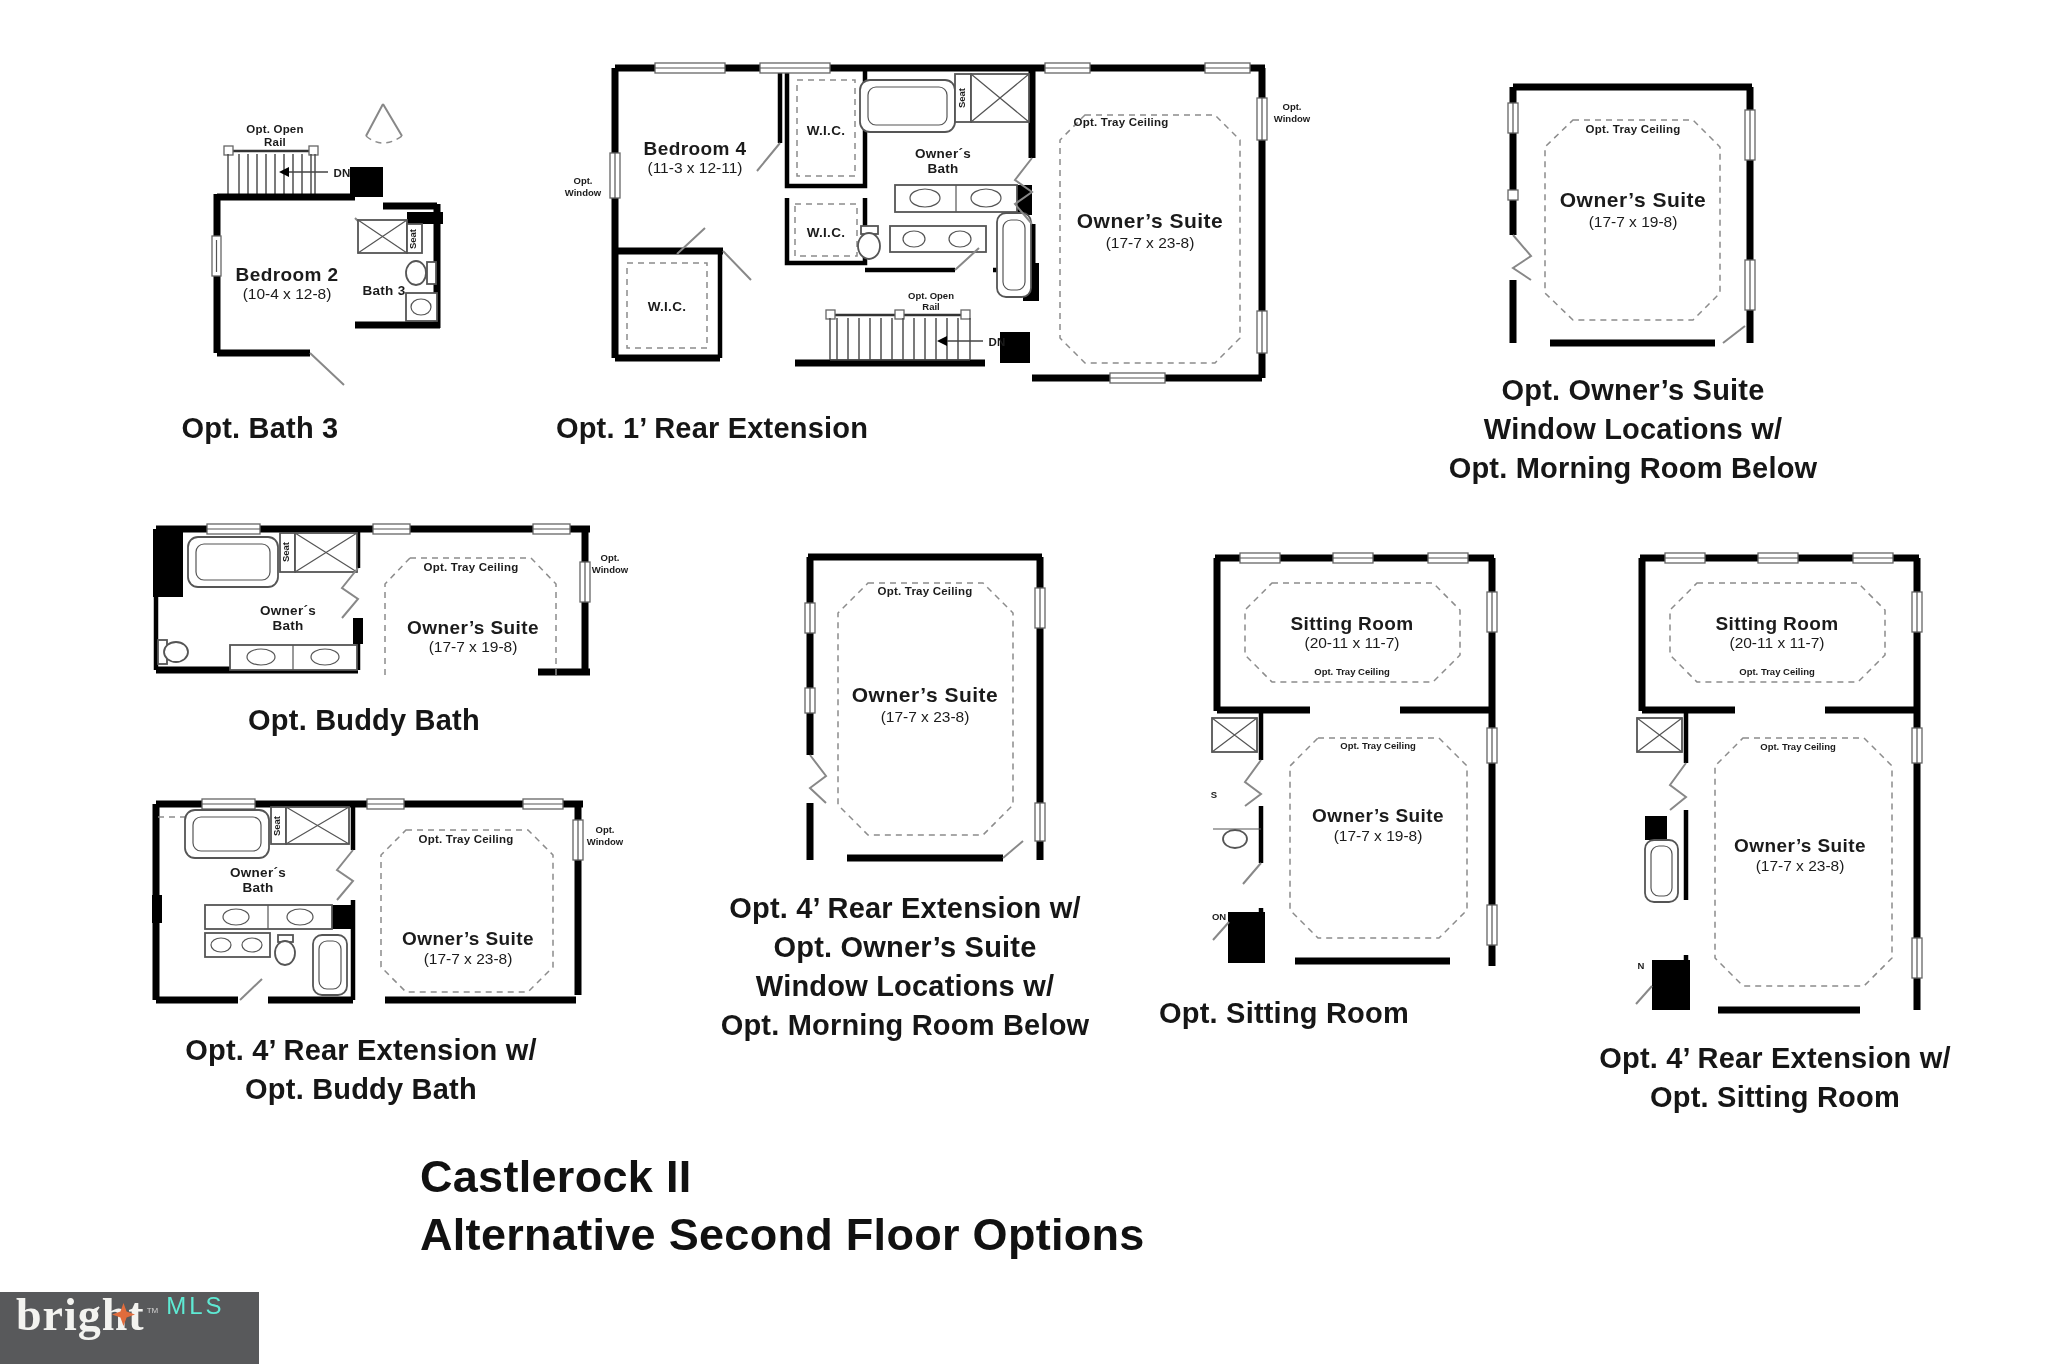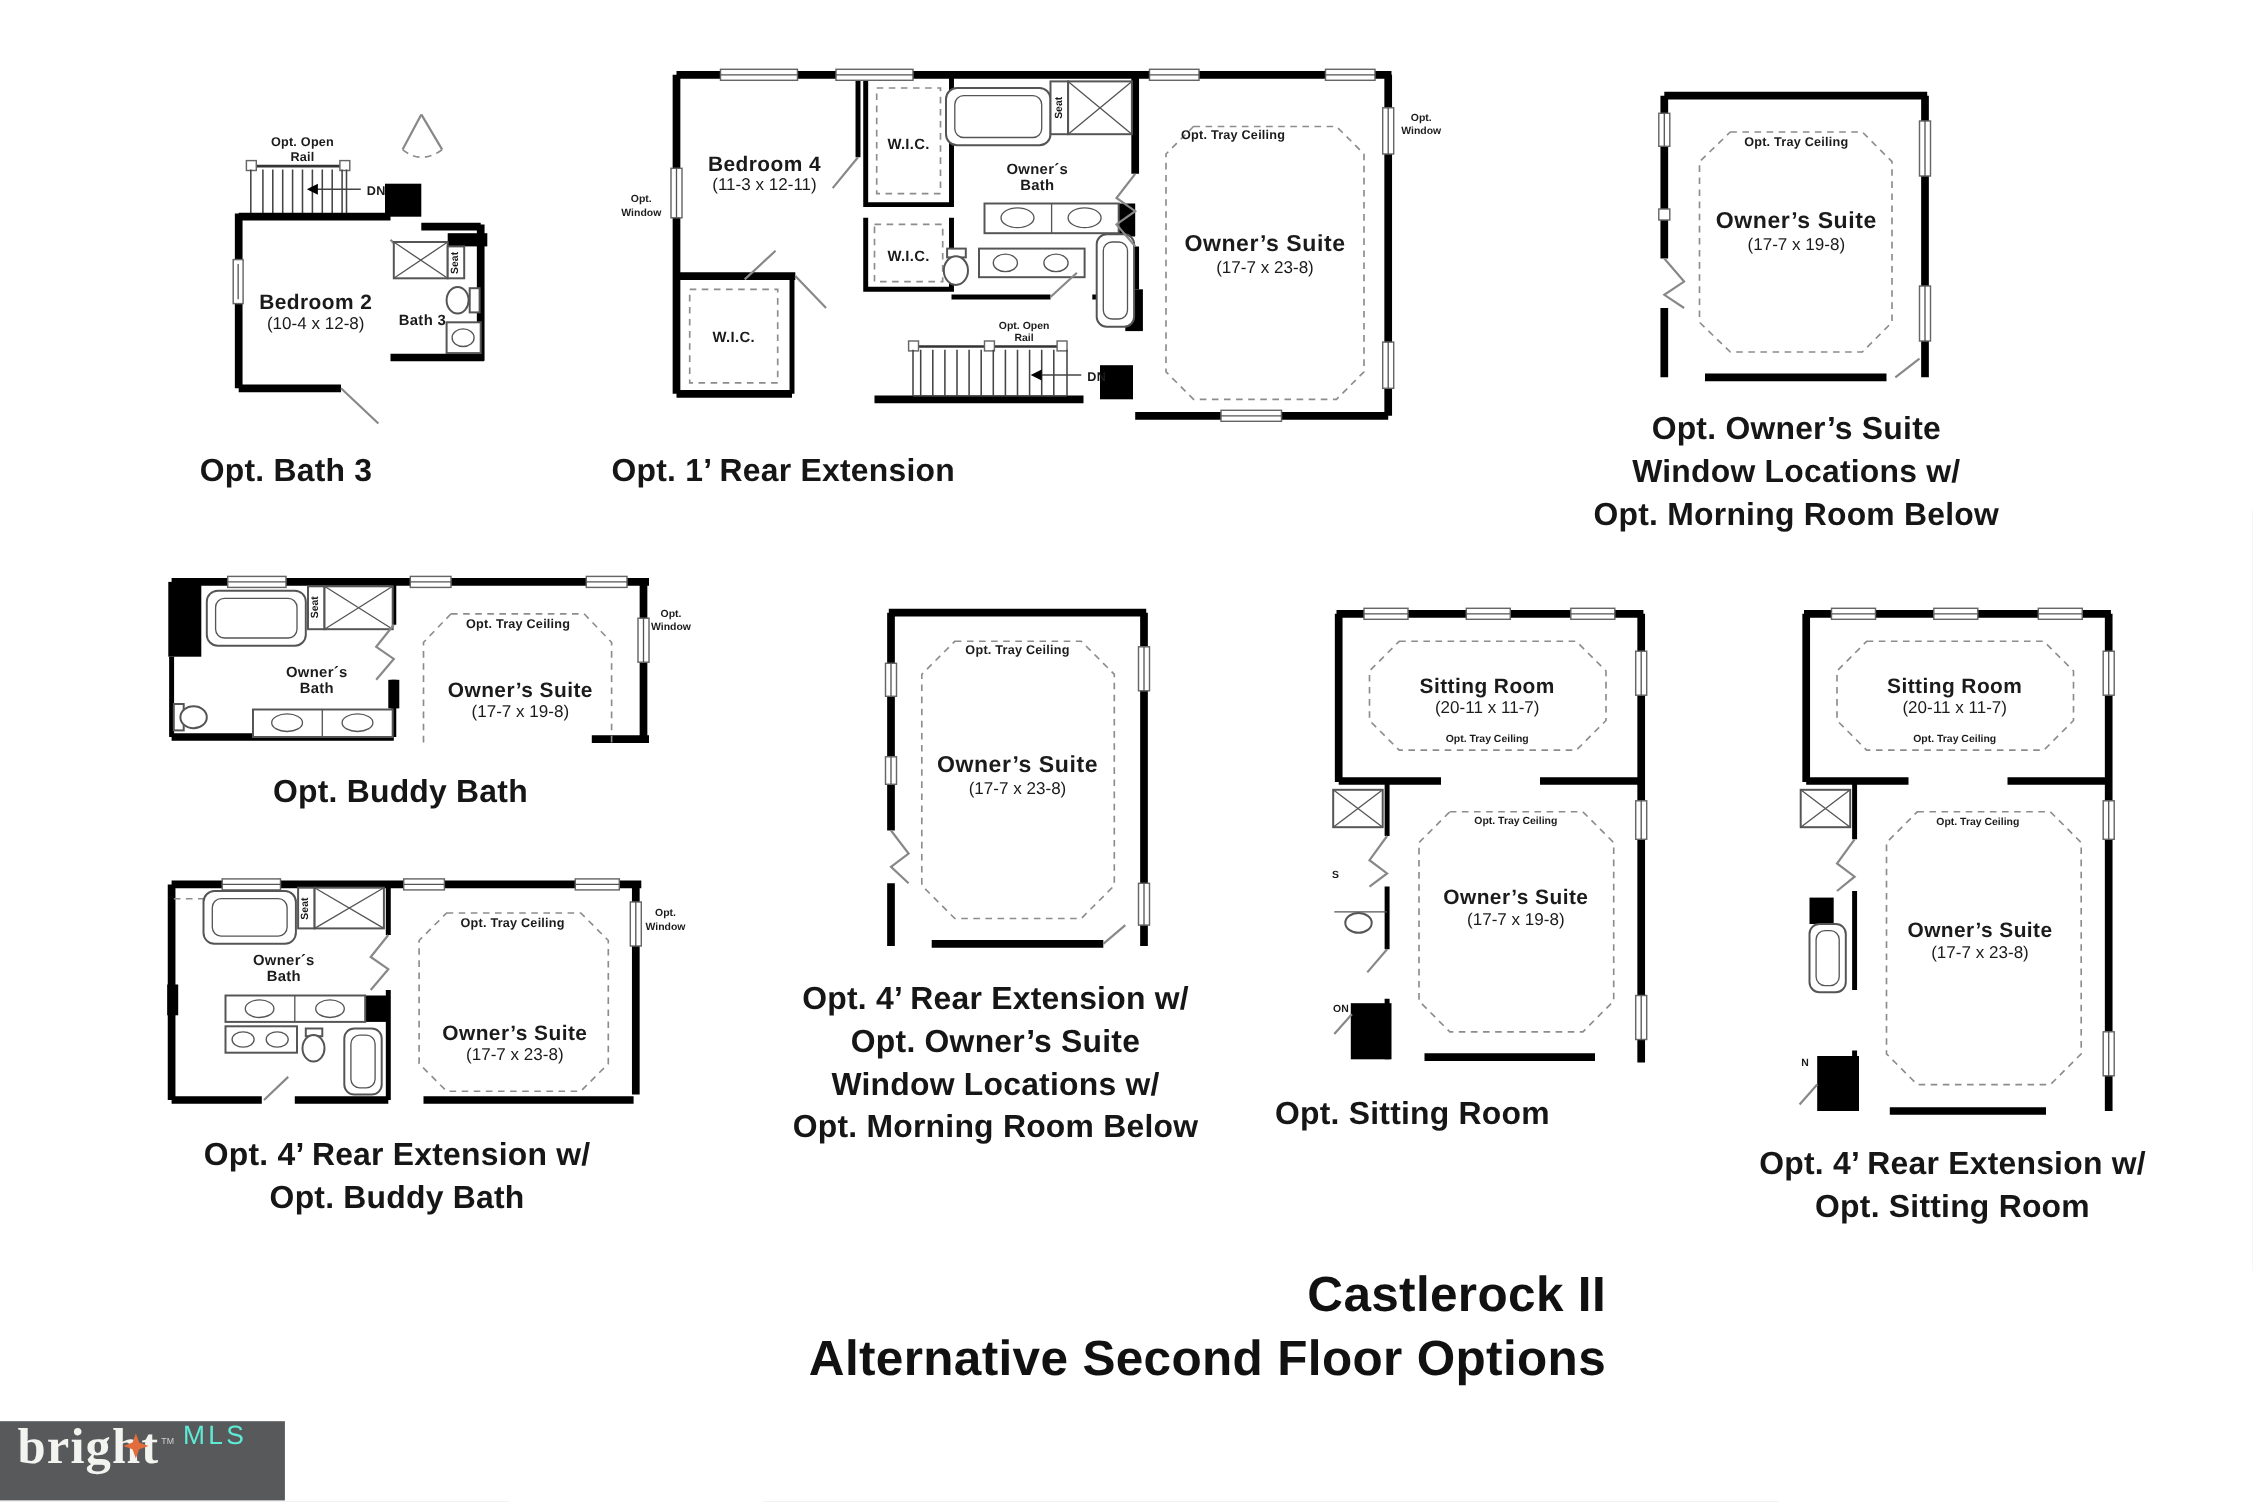--- a/index.html
+++ b/index.html
@@ -1,21 +1,21 @@
 <!DOCTYPE html>
 <html><head>
 <meta charset="utf-8">
 <style>
   html,body{margin:0;padding:0;background:#e8e8e8;}
   .page{position:relative;width:2048px;height:1365px;background:#ffffff;overflow:hidden;
         font-family:"Liberation Sans", sans-serif;color:#161616;}
   figure{margin:0;position:absolute;}
   figcaption.cap{font-size:29px;font-weight:700;color:#161616;text-align:center;
         line-height:39px;letter-spacing:.2px;margin-top:21px;}
-  .title{position:absolute;left:420px;top:1148px;width:1040px;text-align:right;
+  .title{position:absolute;left:420px;top:1148px;width:1040px;text-align:left;
         font-weight:700;font-size:45px;line-height:58px;color:#111;letter-spacing:.3px;}
   
   svg{overflow:visible;display:block;}
   svg text{font-family:"Liberation Sans", sans-serif;fill:#1b1b1b;text-anchor:middle;}
   .w7{stroke:#000;stroke-width:7;fill:none}
   .w5{stroke:#000;stroke-width:4.5;fill:none}
   .blk{fill:#000;stroke:none}
   .fx{fill:#fff;stroke:#555;stroke-width:1.8}
   .fxl{fill:none;stroke:#555;stroke-width:1.2}
   .door{fill:none;stroke:#888;stroke-width:2}

